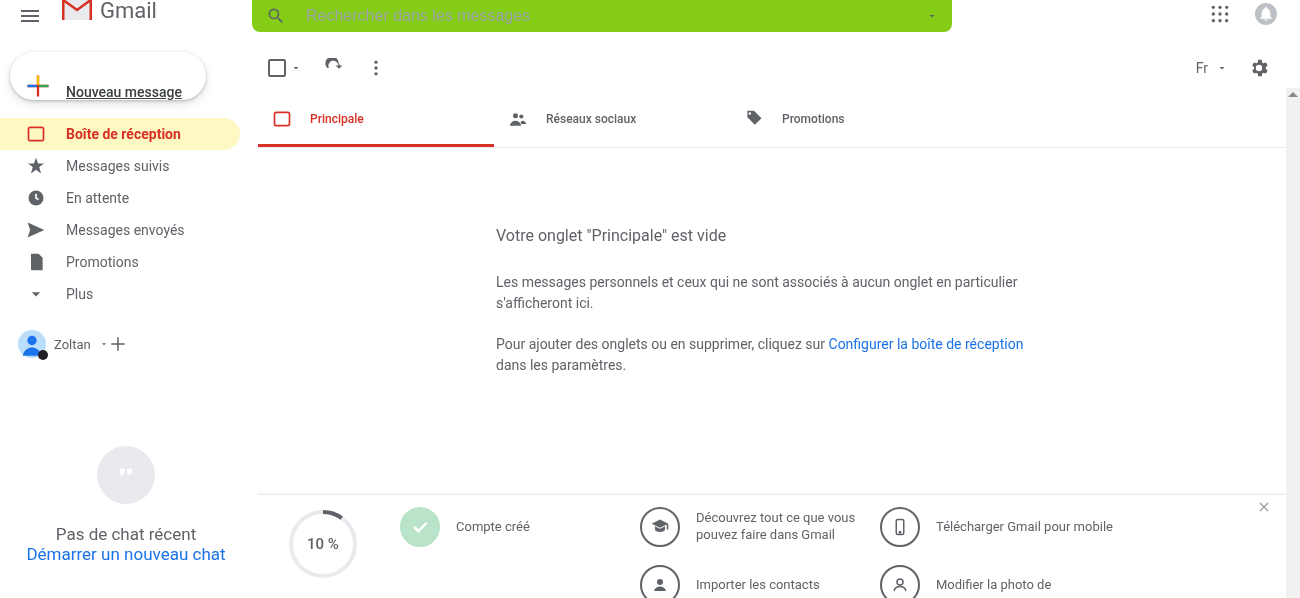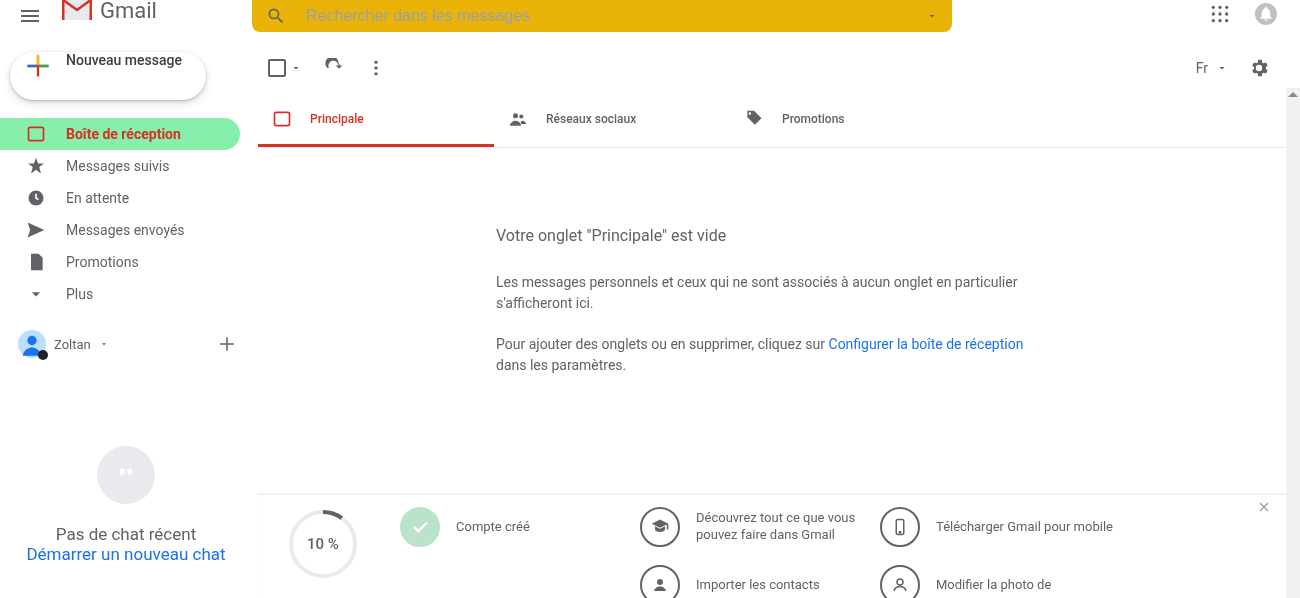--- a/index.html
+++ b/index.html
@@ -39,21 +39,21 @@
     color:#5f6368;
     margin-left:8px;
     letter-spacing:0px;
   }
   .search-bar {
     position:absolute;
     left:252px;
     top:0;
     width:700px;
     height:32px;
-    background:#eab308;
+    background:#84cc16;
     border-radius:0 0 8px 8px;
     display:flex;
     align-items:center;
     padding:0 14px;
   }
   .search-icon {
     color:#5f6368;
     margin-right:18px;
   }
   .search-input {
@@ -86,57 +86,58 @@
     width:252px;
     bottom:0;
   }
   .compose-btn {
     margin-left:10px;
     height:48px;
     width:196px;
     border-radius:24px;
     box-shadow:0 1px 3px rgba(60,64,67,.3), 0 4px 8px rgba(60,64,67,.15);
     display:flex;
-    align-items:flex-start;
+    align-items:flex-end;
     background:#fff;
     cursor:pointer;
     padding-left:14px;
     gap:14px;
     font-size:14px;
     font-weight:500;
     color:#3c4043;
+    text-decoration:underline;
   }
   .nav {
     margin-top:18px;
   }
   .nav-item {
     height:32px;
     display:flex;
     align-items:center;
     padding-left:26px;
     gap:20px;
     color:#5f6368;
     cursor:pointer;
     border-radius:0 16px 16px 0;
     margin-right:12px;
     font-size:14px;
   }
   .nav-item svg { width:20px; height:20px; flex-shrink:0; }
   .nav-item.active {
-    background:#86efac;
+    background:#fef9c3;
     color:#d93025;
     font-weight:700;
   }
   .nav-item.active svg { color:#d93025; }
   .hangouts {
     margin-top:20px;
     padding:0 16px 0 18px;
     display:flex;
     align-items:center;
-    justify-content:space-between;
+    justify-content:flex-start;
     color:#5f6368;
   }
   .hangouts-left{display:flex;align-items:center;gap:8px;}
   .presence-avatar {
     width:28px; height:28px;
     position:relative;
   }
   .presence-avatar .dot {
     position:absolute; right:-2px; bottom:-2px;
     width:10px;height:10px;border-radius:50%;

